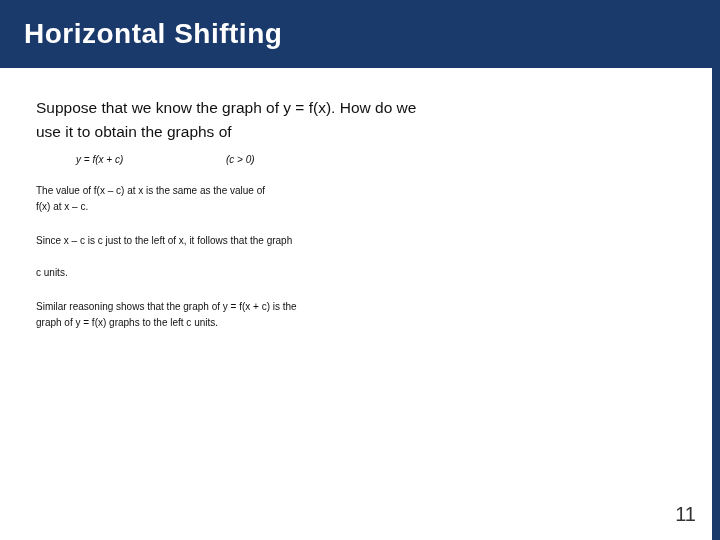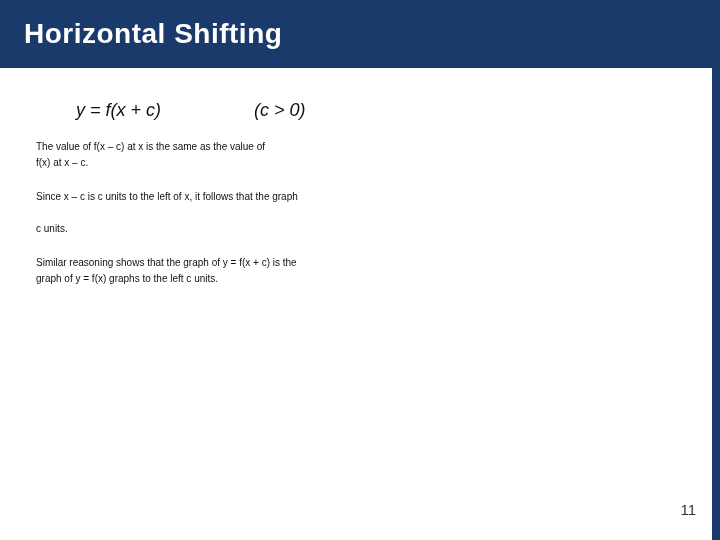--- a/index.html
+++ b/index.html
@@ -45,57 +45,57 @@
       font-size: 15.5px;
       color: #111111;
       line-height: 1.55;
       margin-bottom: 10px;
     }
 
     .formulas-row {
       display: flex;
       align-items: flex-start;
       margin: 4px 0 18px 40px;
-      font-size: 18px;
+      font-size: 10px;
       color: #111111;
-      gap: 16px;
+      gap: 0;
     }
 
     .formula {
       font-style: italic;
       min-width: 140px;
     }
 
     .and-word {
       min-width: 90px;
       text-align: center;
     }
 
     .formula2 {
       font-style: italic;
       min-width: 130px;
     }
 
     .condition {
       font-style: italic;
-      margin-left: 22px;
+      margin-left: 10px;
     }
 
     .paragraph {
       font-size: 10px;
       color: #111111;
       line-height: 1.6;
       margin-bottom: 18px;
     }
 
     .slide-number {
       position: absolute;
-      bottom: 22px;
+      bottom: 14px;
       right: 24px;
-      font-size: 15px;
+      font-size: 20px;
       color: #333333;
     }
 
     .right-border {
       position: absolute;
       right: 0;
       top: 0;
       width: 8px;
       height: 100%;
       background: #1a3a6b;
@@ -105,33 +105,37 @@
 <body>
 
 <div class="slide">
 
   <div class="title-bar">
     <span class="title-text">Horizontal Shifting</span>
   </div>
 
   <div class="content-area">
 
+    <div class="intro-text">
+      <span>Suppose that we know the graph of y = f(x). How do we</span><br>
+      <span>use it to obtain the graphs of</span>
+    </div>
 
     <div class="formulas-row">
       <span class="formula">y = f(x + c)</span>
       <span class="condition">(c &gt; 0)</span>
     </div>
 
     <div class="paragraph">
       <span>The value of f(x – c) at x is the same as the value of</span><br>
       <span>f(x) at x – c.</span>
     </div>
 
     <div class="paragraph">
-      <span>Since x – c is c units to the left of x, it follows that the graph</span><br>
+      <span>Since x – c is c just to the left of x, it follows that the graph</span><br>
       <br>
       <span>c units.</span>
     </div>
 
     <div class="paragraph">
       <span>Similar reasoning shows that the graph of y = f(x + c) is the</span><br>
       <span>graph of y = f(x) graphs to the left c units.</span>
     </div>
 
   </div>

